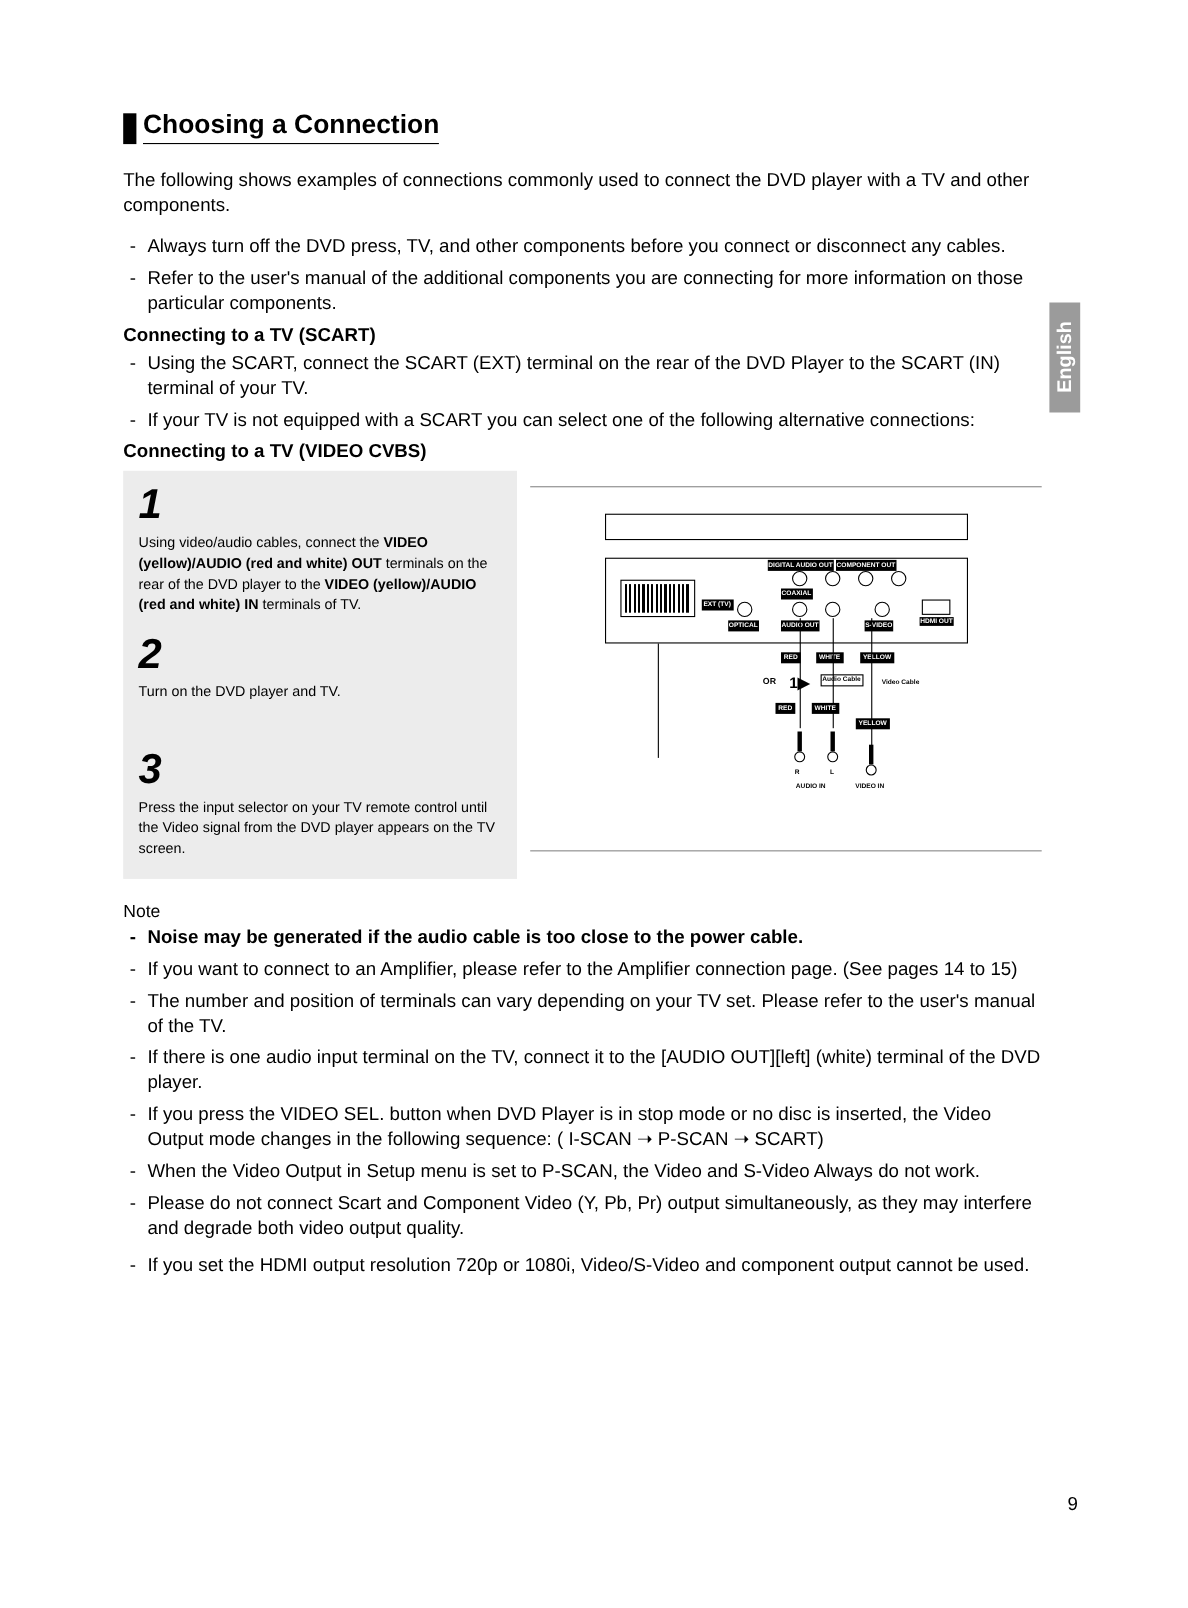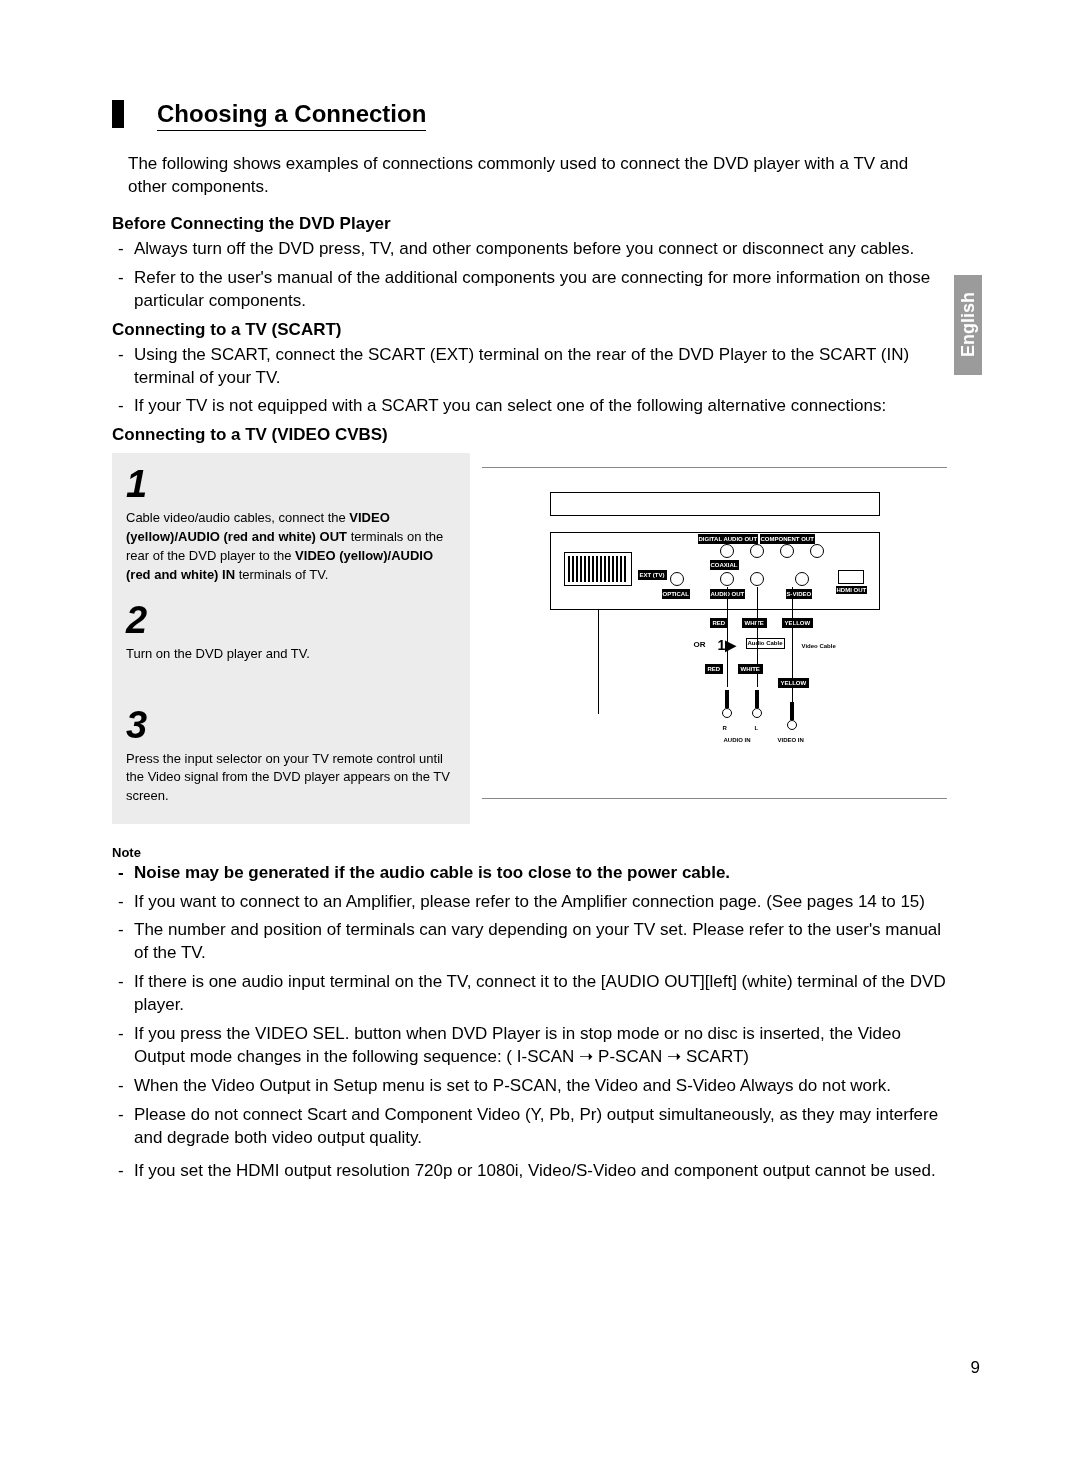--- a/index.html
+++ b/index.html
@@ -1,27 +1,27 @@
 <!DOCTYPE html>
 <html><head>
 <meta charset="utf-8">
 <style>
   * { box-sizing: border-box; margin: 0; padding: 0; }
   html, body { width: 1080px; height: 1462px; background: #fff; font-family: Arial, Helvetica, sans-serif; color: #000; }
   .page { position: relative; width: 1080px; height: 1462px; padding: 100px 98px 60px 112px; }
   .chapter-bar { display: flex; align-items: flex-end; border-bottom: 2px solid #000; margin-bottom: 24px; }
   .chapter-tab { width: 18px; height: 53px; background: #000; margin-right: 6px; }
   .chapter-title { font-family: "Times New Roman", Georgia, serif; font-style: italic; font-weight: 700; font-size: 39px; letter-spacing: 1px; color: #333; text-shadow: 1px 1px 0 #bbb; padding-bottom: 4px; }
-  .section-row { display: flex; align-items: flex-start; margin-bottom: 22px; gap: 27px; }
+  .section-row { display: flex; align-items: flex-end; margin-bottom: 22px; }
   .section-mark { width: 12px; height: 28px; background: #000; margin-right: 6px; }
   .section-title { font-size: 24px; font-weight: 700; border-bottom: 1.5px solid #000; padding-bottom: 2px; }
   .lang-tab { position: absolute; right: 98px; top: 275px; width: 28px; height: 100px; background: #9b9b9b; display: flex; align-items: center; justify-content: center; }
   .lang-tab span { color: #fff; font-weight: 700; font-size: 18px; writing-mode: vertical-rl; transform: rotate(180deg); }
   .content { width: 835px; font-size: 17px; line-height: 1.35; }
-  .intro { margin-bottom: 14px; margin-left: 16px; }
+  .intro { margin-bottom: 14px; }
   .subhead { font-weight: 700; font-size: 17px; margin-top: 6px; margin-bottom: 2px; }
   .bullet { display: flex; margin-bottom: 6px; padding-left: 6px; }
   .bullet .dash { width: 16px; flex: 0 0 16px; }
   .bullet .txt { flex: 1; }
   .two-col { display: flex; gap: 12px; margin-top: 6px; margin-bottom: 10px; }
   .steps { width: 358px; background: #ececec; padding: 12px 14px 18px 14px; }
   .step-num { font-family: Arial, sans-serif; font-weight: 900; font-style: italic; font-size: 38px; line-height: 1; margin-bottom: 6px; }
   .step-txt { font-size: 13px; line-height: 1.45; margin-bottom: 16px; }
   .diagram-col { flex: 1; display: flex; flex-direction: column; align-items: center; padding-top: 14px; }
   .diagram-col .line { width: 100%; border-top: 1px solid #888; }
@@ -42,21 +42,21 @@
   .hdmi { position: absolute; top: 78px; left: 288px; width: 26px; height: 14px; border: 1.2px solid #000; }
   .lbl { position: absolute; font-size: 6px; font-weight: 700; text-align: center; }
   .tv-box { position: absolute; bottom: 10px; left: 0; width: 150px; height: 58px; border: 1.2px solid #000; display:flex; align-items:center; }
   .tv-scart { width: 78px; height: 34px; border: 1.2px solid #000; margin-left: 50px; }
   .tv-lbl { position: absolute; bottom: 32px; left: 10px; font-size: 8px; font-weight: 700; }
   .rca-plug { position: absolute; width: 10px; height: 28px; }
   .rca-head { width: 10px; height: 10px; border: 1px solid #000; border-radius: 50%; }
   .rca-body { width: 4px; height: 18px; background: #000; margin: 0 auto; }
   .rca-wire { position: absolute; width: 1px; background: #000; }
   .arrow { position: absolute; font-size: 14px; font-weight: 700; }
-  .note-head { font-weight: 700; font-size: 13px; margin-top: 20px; }
+  .note-head { font-weight: 400; font-size: 16px; margin-top: 20px; }
   .note-bold { font-weight: 700; }
   .pagenum { position: absolute; right: 100px; bottom: 84px; font-size: 17px; }
 </style>
 </head>
 <body>
 
 <div class="page">
 
 
   <div class="section-row">
@@ -65,21 +65,20 @@
   </div>
 
   <div class="lang-tab">
     <span>English</span>
   </div>
 
   <div class="content">
 
     <p class="intro">The following shows examples of connections commonly used to connect the DVD player with a TV and other components.</p>
 
-    <div class="subhead">Before Connecting the DVD Player</div>
     <div class="bullet">
         <div class="dash">-</div>
         <div class="txt">Always turn off the DVD press, TV, and other components before you connect or disconnect any cables.</div>
       </div>
     <div class="bullet">
         <div class="dash">-</div>
         <div class="txt">Refer to the user's manual of the additional components you are connecting for more information on those particular components.</div>
       </div>
 
     <div class="subhead">Connecting to a TV (SCART)</div>
@@ -91,21 +90,21 @@
         <div class="dash">-</div>
         <div class="txt">If your TV is not equipped with a SCART you can select one of the following alternative connections:</div>
       </div>
 
     <div class="subhead">Connecting to a TV (VIDEO CVBS)</div>
 
     <div class="two-col">
       <div class="steps">
         <div class="step-num">1</div>
         <p class="step-txt">
-          <span>Cable video/audio cables, connect the </span><b>VIDEO (yellow)/AUDIO (red and white) OUT</b><span> terminals on the rear of the DVD player to the </span><b>VIDEO (yellow)/AUDIO (red and white) IN</b><span>  terminals of TV.</span>
+          <span>Using video/audio cables, connect the </span><b>VIDEO (yellow)/AUDIO (red and white) OUT</b><span> terminals on the rear of the DVD player to the </span><b>VIDEO (yellow)/AUDIO (red and white) IN</b><span>  terminals of TV.</span>
         </p>
         <div class="step-num">2</div>
         <p class="step-txt">Turn on the DVD player and TV.</p>
         <div style="height:26px"></div>
         <div class="step-num">3</div>
         <p class="step-txt" style="margin-bottom:0">Press the input selector on your TV remote control until the Video signal from the DVD player appears on the TV screen.</p>
       </div>
 
       <div class="diagram-col">
         <div class="line"></div>

